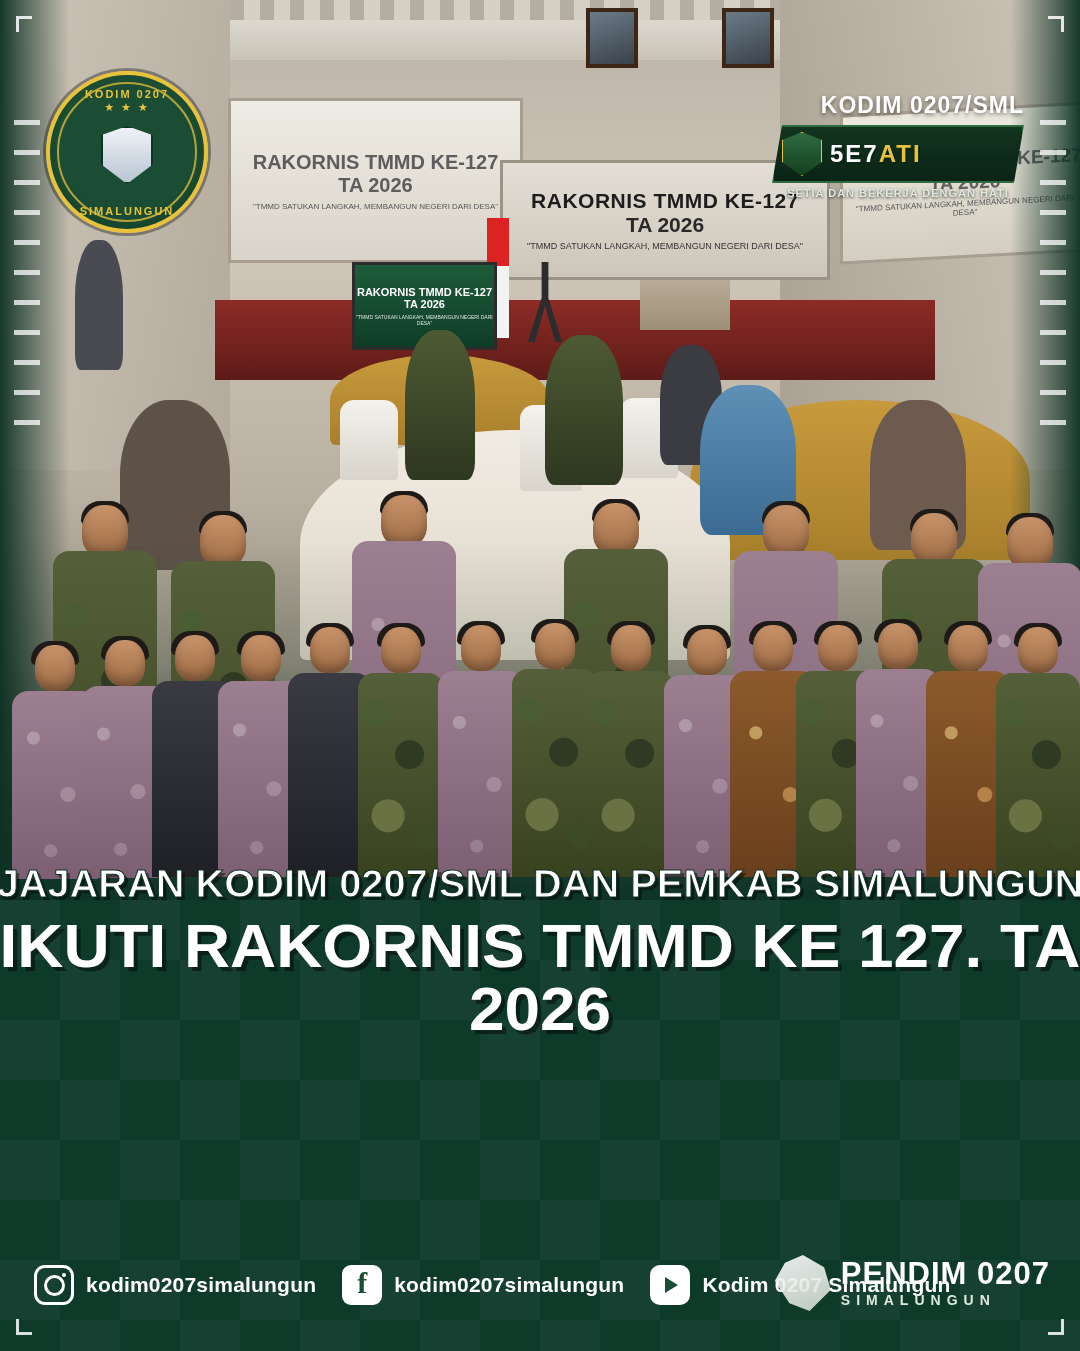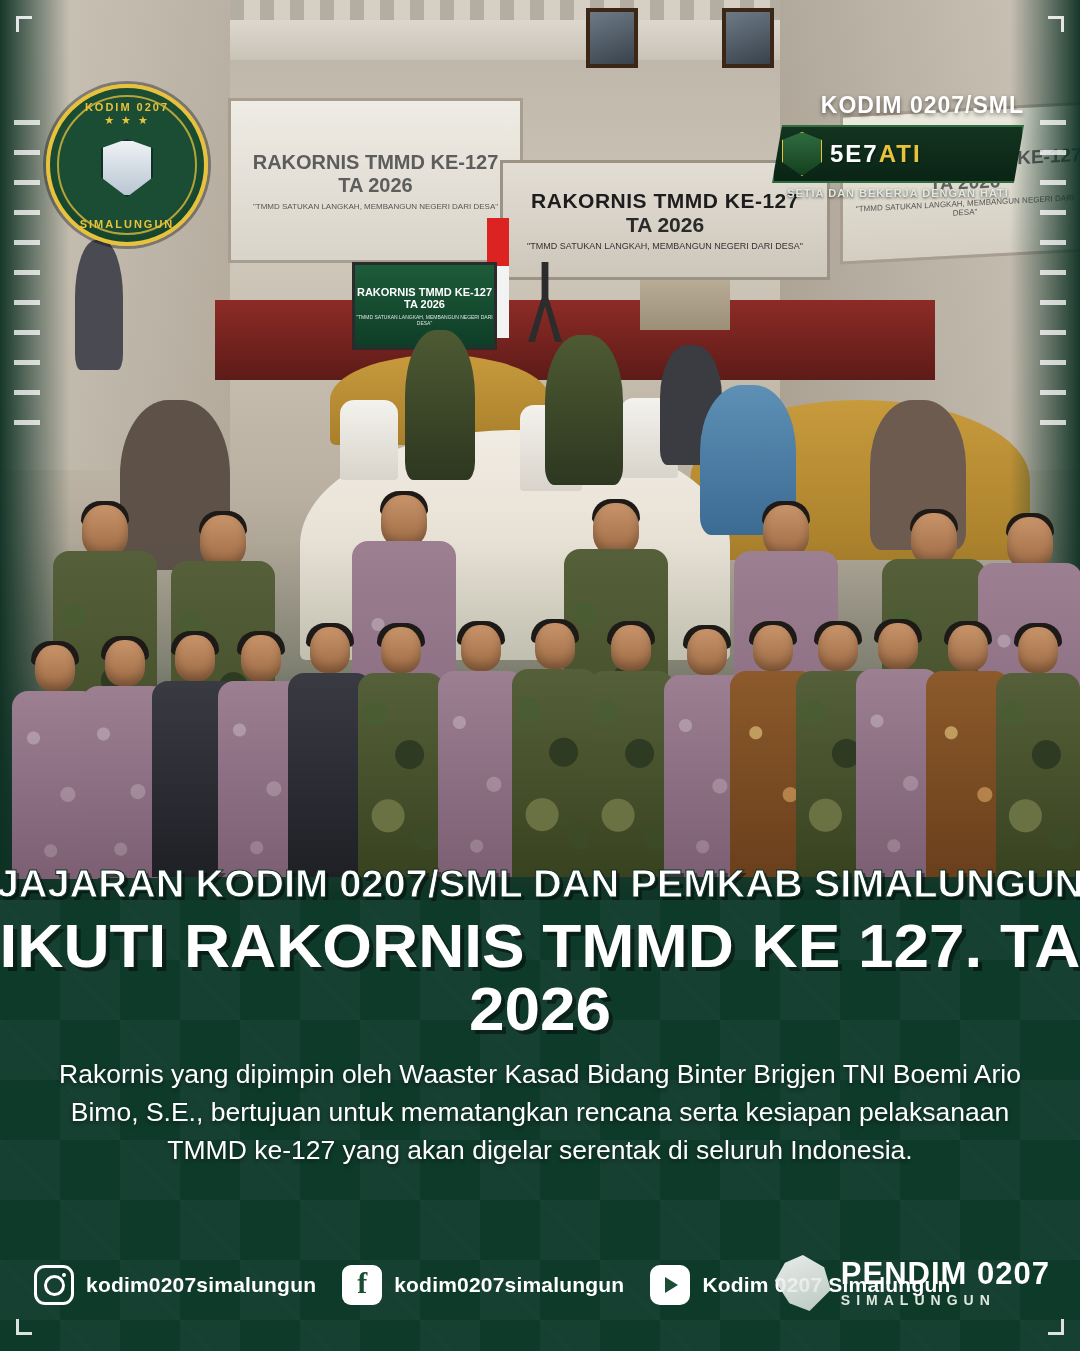--- a/index.html
+++ b/index.html
@@ -186,21 +186,21 @@
   .dark .body { background: linear-gradient(180deg,#3a3a42,#1f1f26); }
 
   
   .tick { position:absolute; background: rgba(255,255,255,.75); }
   .corner-box {
     position:absolute; width:16px; height:16px; border:3px solid rgba(255,255,255,.85);
   }
 
   
   .logo-kodim {
-    position:absolute; left:46px; top:84px; width:162px; height:162px; border-radius:50%;
+    position:absolute; left:46px; top:71px; width:162px; height:162px; border-radius:50%;
     background: radial-gradient(circle at 50% 45%, #1a4d34 0 60%, #0f3322 100%);
     border:4px solid #e8c23b;
     box-shadow: 0 0 0 3px rgba(0,0,0,.35);
     color:#e8c23b;
   }
   .logo-kodim .ring {
     position:absolute; inset:7px; border-radius:50%; border:2px solid rgba(232,194,59,.75);
   }
   .logo-kodim .shield {
     position:absolute; left:50%; top:52%; transform:translate(-50%,-50%);
@@ -518,21 +518,20 @@
     <div class="badge-se7ati">
       <div class="bsh"></div>
       <div class="btxt"><span>5E7</span><em>ATI</em></div>
     </div>
     <div class="badge-motto">SETIA DAN BEKERJA DENGAN HATI</div>
   </div>
 
   <div class="headline-wrap">
     <div class="headline1">JAJARAN KODIM 0207/SML DAN PEMKAB SIMALUNGUN</div>
     <div class="headline2">IKUTI RAKORNIS TMMD KE 127. TA 2026</div>
-    <div class="subtext">Rakornis yang dipimpin oleh Waaster Kasad Bidang Binter Brigjen TNI Boemi Ario Bimo, S.E.,  bertujuan untuk mematangkan rencana serta kesiapan pelaksanaan TMMD ke-127 yang akan digelar serentak di seluruh Indonesia.</div>
   </div>
 
   <div class="footer">
     <div class="soc">
       <div class="ic ic-ig"></div>
       <div class="label">kodim0207simalungun</div>
     </div>
     <div class="soc">
       <div class="ic ic-fb">f</div>
       <div class="label">kodim0207simalungun</div>

